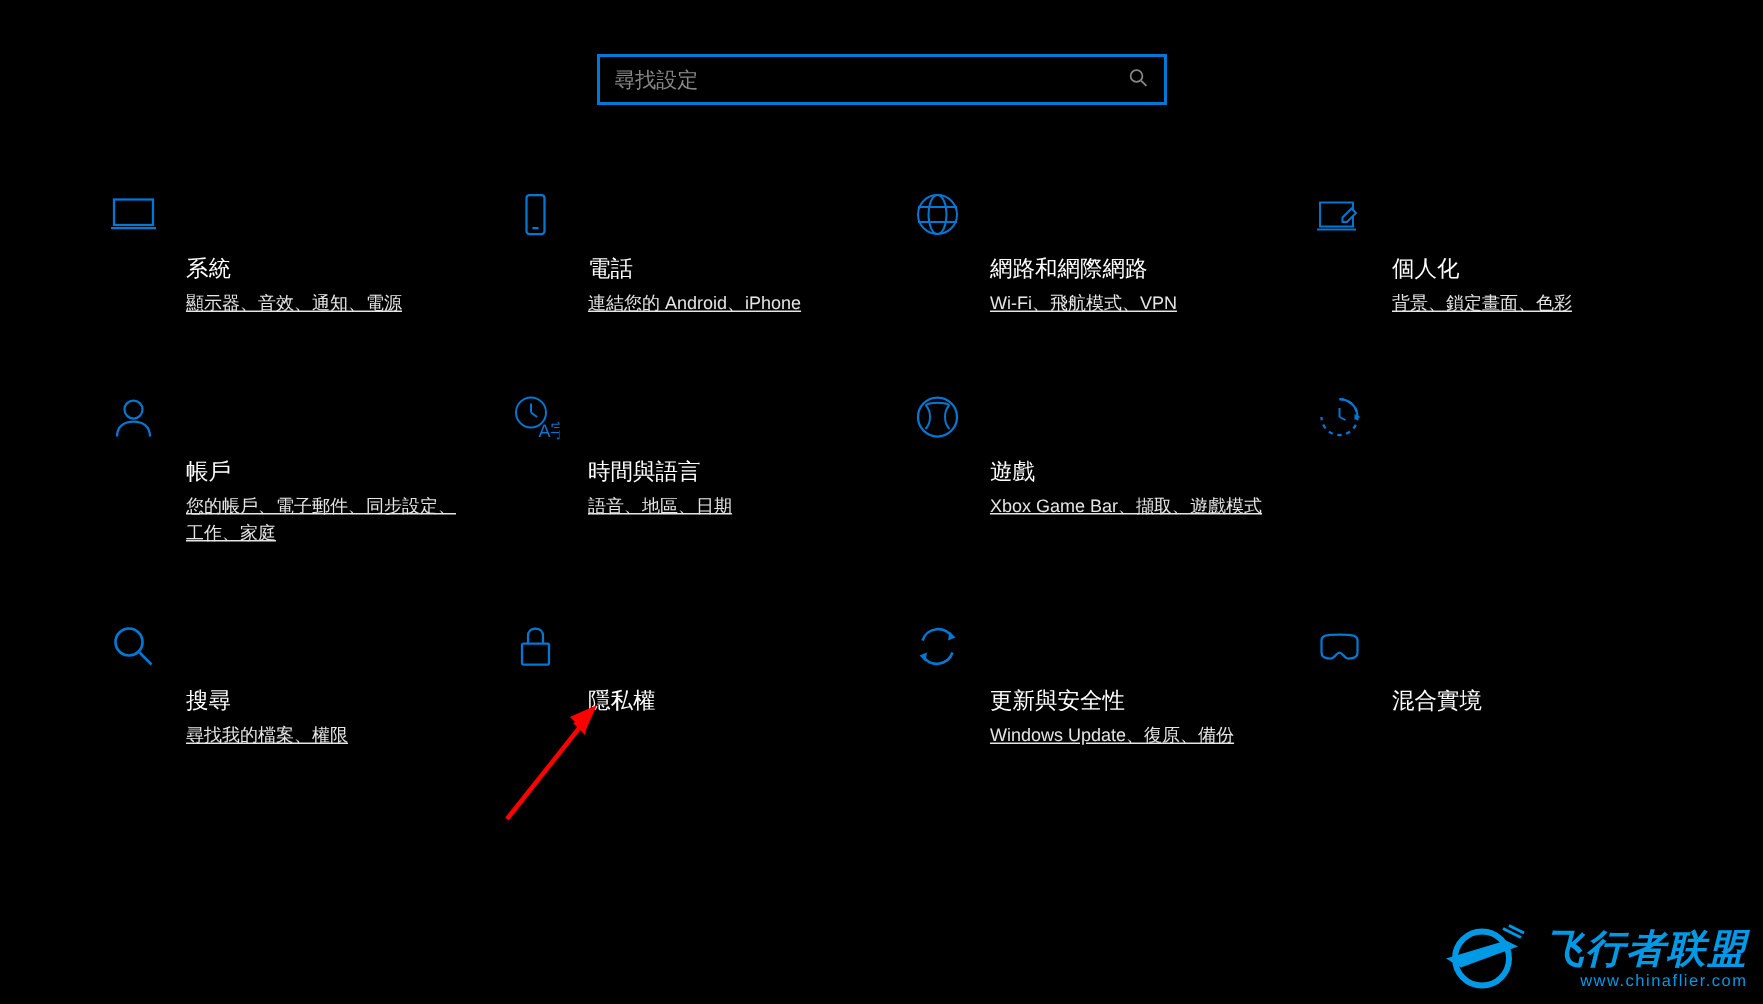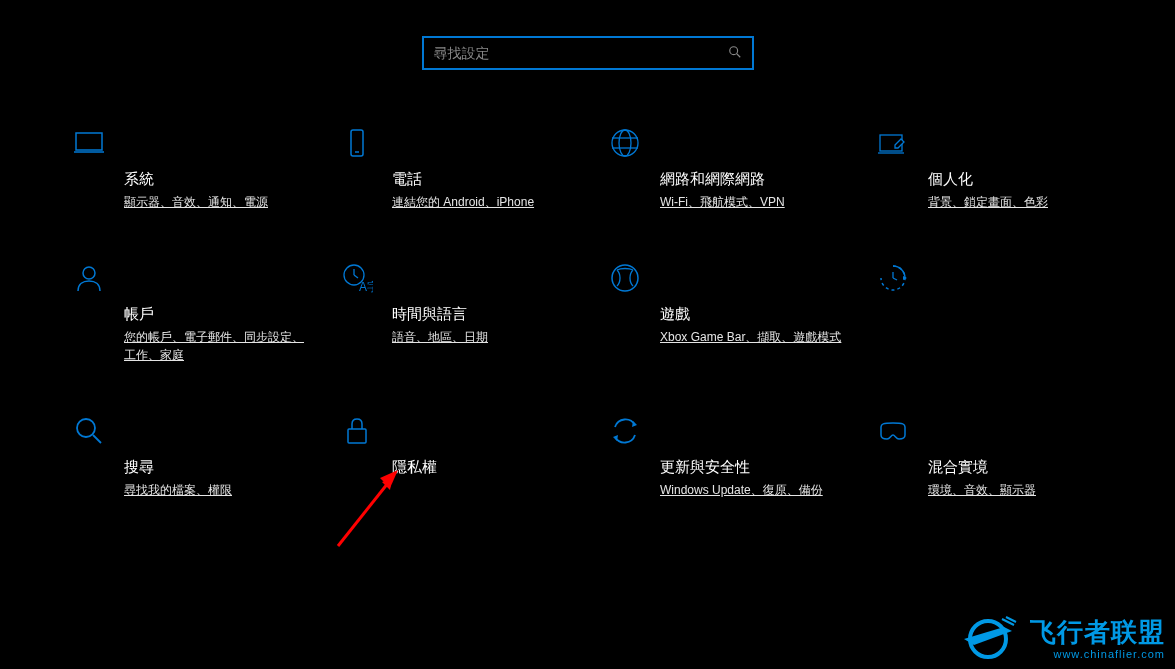--- a/index.html
+++ b/index.html
@@ -12,21 +12,21 @@
       overflow: hidden;
       position: relative;
     }
     .search-container {
       display: flex;
       justify-content: center;
       padding-top: 36px;
       padding-bottom: 36px;
     }
     .search-box {
-      width: 332px;
+      width: 380px;
       height: 34px;
       border: 2px solid #0078d4;
       background: #000000;
       display: flex;
       align-items: center;
       padding: 0 10px;
       position: relative;
     }
     .search-box input {
       flex: 1;
@@ -98,20 +98,21 @@
       gap: 8px;
     }
     .watermark-logo {
       width: 68px;
       height: 48px;
     }
     .watermark-text1 {
       font-size: 26px;
       font-weight: bold;
       color: #0099e5;
+      font-style: italic;
       letter-spacing: 1px;
     }
     .watermark-text2 {
       font-size: 11px;
       color: #0099e5;
       letter-spacing: 1px;
       margin-top: -2px;
       text-align: right;
     }
   </style>
@@ -283,21 +284,20 @@
   </div>
 
   <div class="category">
     <div class="category-icon">
       <svg viewBox="0 0 32 32">
           <path d="M4 12 C4 9 6 8 16 8 C26 8 28 9 28 12 L28 20 C28 23 26 24 22 24 C19 24 18 20 16 20 C14 20 13 24 10 24 C6 24 4 23 4 20 Z" fill="none" stroke="#0078d4" stroke-width="1.5"></path>
         </svg>
     </div>
     <div class="category-text">
       <div class="category-title">混合實境</div>
-      <div class="category-desc">環境、音效、顯示器</div>
     </div>
   </div>
 
 </div>
 
 <svg class="arrow-annotation" viewBox="0 0 78 86">
   <line x1="8" y1="80" x2="62" y2="12" stroke="#ff0000" stroke-width="3"></line>
   <polygon points="62,12 52,16 60,24" fill="#ff0000"></polygon>
   <polygon points="68,4 50,12 60,22" fill="#ff0000"></polygon>
 </svg>

